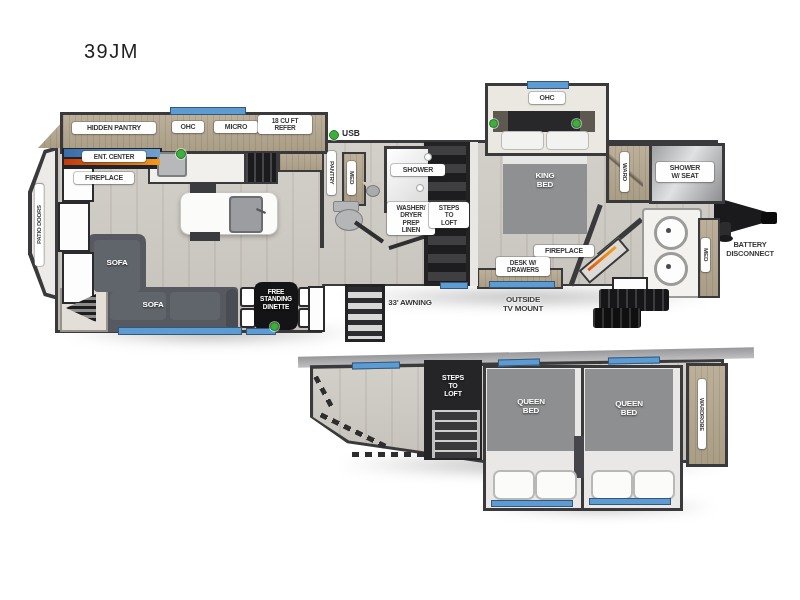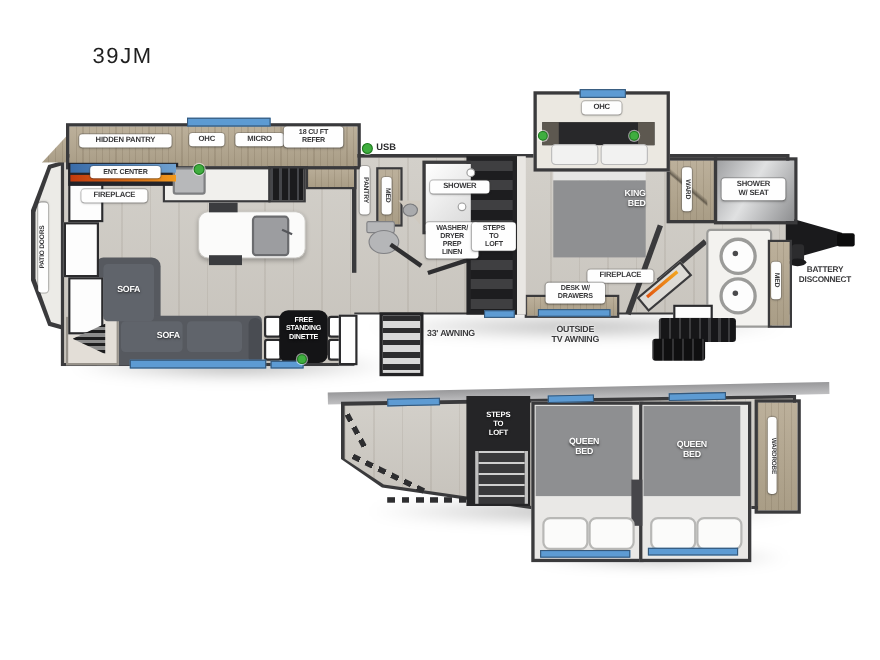--- a/index.html
+++ b/index.html
@@ -119,21 +119,21 @@
   <div class="abs" style="left:493px;top:111px;width:102px;height:21px;background:#28282a;z-index:15;"></div>
   <div class="abs" style="left:493px;top:111px;width:15px;height:21px;background:#5d5850;z-index:16;"></div>
   <div class="abs" style="left:580px;top:111px;width:15px;height:21px;background:#5d5850;z-index:16;"></div>
   <div class="dot" style="left:489px;top:119px;width:7px;height:7px;"></div>
   <div class="dot" style="left:572px;top:119px;width:7px;height:7px;"></div>
   <div class="abs" style="left:501px;top:131px;width:41px;height:17px;background:#f2f2f1;border:1px solid #b9b9b9;border-radius:4px;z-index:16;"></div>
   <div class="abs" style="left:546px;top:131px;width:41px;height:17px;background:#f2f2f1;border:1px solid #b9b9b9;border-radius:4px;z-index:16;"></div>
 
   <div class="abs" style="left:503px;top:148px;width:84px;height:16px;background:#e6e6e5;z-index:12;"></div>
   <div class="abs" style="left:503px;top:164px;width:84px;height:70px;background:#8f9092;z-index:12;"></div>
-  <div class="wtext" style="left:503px;top:172px;width:84px;font-size:8px;text-align:right;">KING
+  <div class="wtext" style="left:503px;top:172px;width:84px;font-size:8px;">KING
 BED</div>
 
   <div class="abs tan" style="left:606px;top:143px;width:40px;height:54px;border:3px solid #3a3a3c;z-index:12;"></div>
   <div class="abs" style="left:609px;top:146px;width:34px;height:48px;background:linear-gradient(40deg,transparent 45%,rgba(40,35,28,.55) 48%,transparent 54%);z-index:13;"></div>
   <div class="pill vpill" style="left:620px;top:152px;height:34px;">WARD</div>
   <div class="abs" style="left:649px;top:143px;width:70px;height:55px;border:3px solid #3a3a3c;
               background:linear-gradient(120deg,#9fa0a2,#e0e1e2 45%,#8d8e90);z-index:12;"></div>
   <div class="pill" style="left:656px;top:162px;width:52px;">SHOWER
 W/ SEAT</div>
 
@@ -191,21 +191,21 @@
   <div class="abs" style="left:593px;top:308px;width:48px;height:20px;background:repeating-linear-gradient(90deg,#333335 0 2px,#0f0f10 2px 9px);border-radius:3px;z-index:12;"></div>
 
   <div class="abs" style="left:714px;top:197px;width:52px;height:40px;background:#1a1a1c;
               clip-path:polygon(0 0,100% 37%,100% 63%,0 100%);z-index:8;"></div>
   <div class="abs" style="left:761px;top:212px;width:16px;height:12px;background:#0c0c0d;border-radius:2px;z-index:9;"></div>
   <div class="abs" style="left:720px;top:222px;width:11px;height:16px;background:#2c2c2e;border-radius:3px;z-index:9;"></div>
   <div class="abs" style="left:717px;top:235px;width:16px;height:7px;background:#1a1a1c;border-radius:50%;z-index:9;"></div>
 
   <div class="outlabel" style="left:370px;top:298px;width:80px;">33' AWNING</div>
   <div class="outlabel" style="left:478px;top:295px;width:90px;">OUTSIDE
-TV AWNING</div>
+TV MOUNT</div>
   <div class="outlabel" style="left:712px;top:241px;width:76px;font-size:7.5px;">BATTERY
 DISCONNECT</div>
 
   <div class="abs" style="left:298px;top:352px;width:456px;height:11px;background:linear-gradient(#98989a,#c0c0c2);transform:rotate(-1.2deg);z-index:4;"></div>
   <div class="blue" style="left:352px;top:362px;width:46px;height:5px;transform:rotate(-1.2deg);"></div>
   <div class="blue" style="left:498px;top:359px;width:40px;height:5px;transform:rotate(-1.2deg);"></div>
   <div class="blue" style="left:608px;top:357px;width:50px;height:5px;transform:rotate(-1.2deg);"></div>
 
   <div class="abs wall" style="left:310px;top:359px;width:414px;height:104px;z-index:5;
               clip-path:polygon(0 6%,100% 0,100% 100%,42% 100%,9% 81%,0 56%);"></div>

